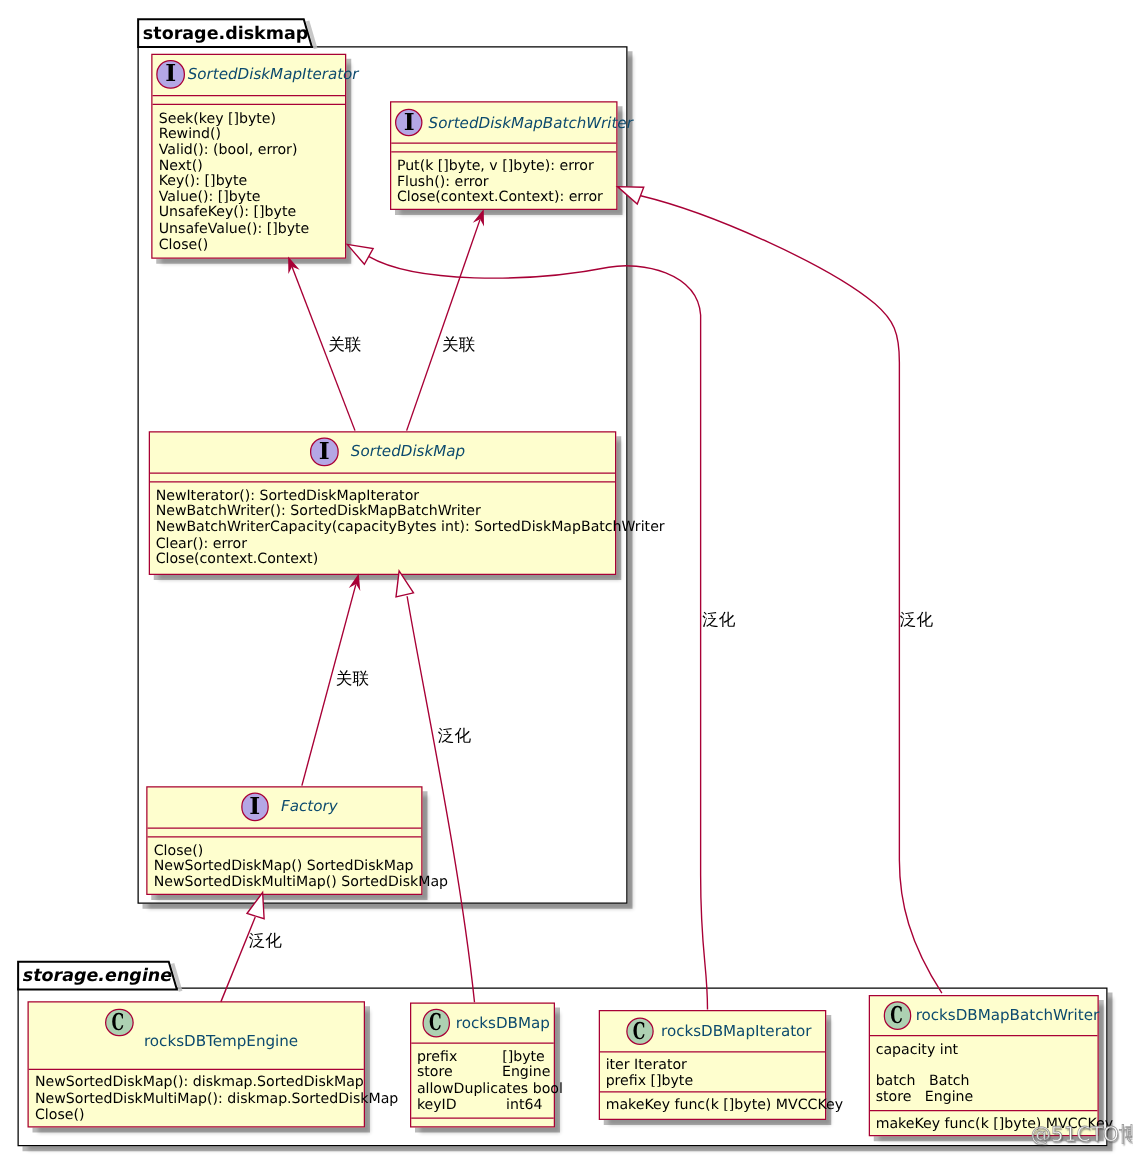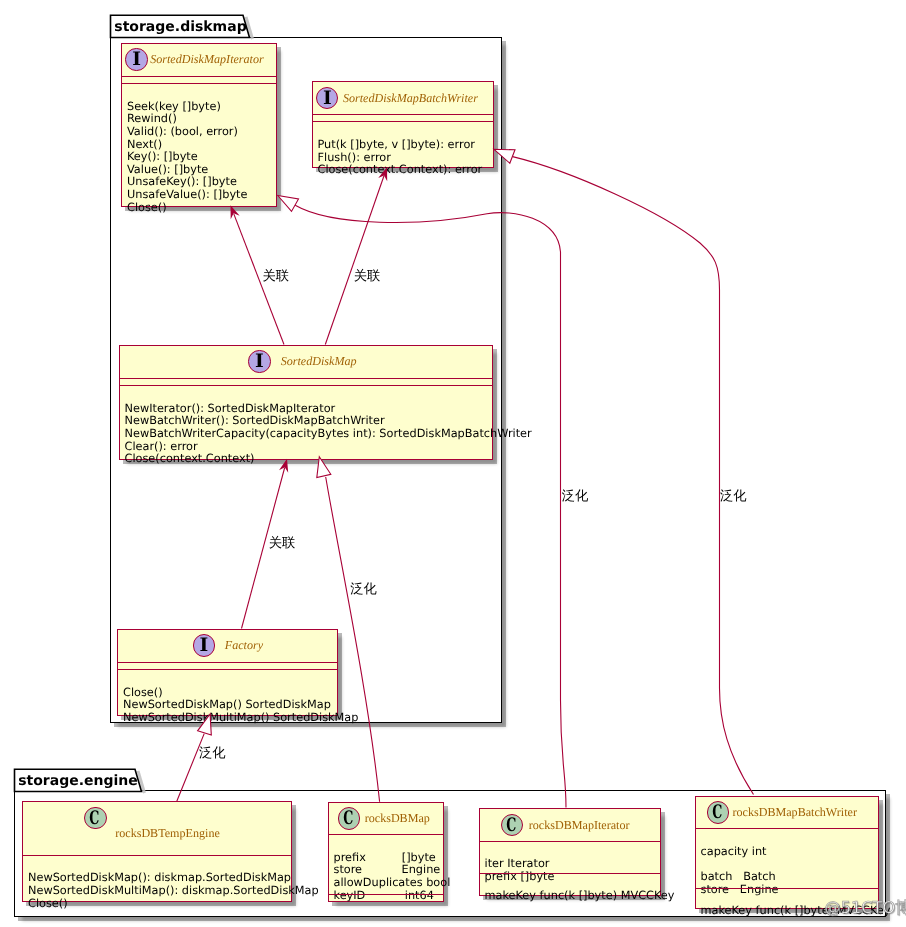--- a/index.html
+++ b/index.html
@@ -23,25 +23,25 @@
        background:#FEFECE;box-shadow:4px 4px 0 rgba(0,0,0,0.27), 6px 6px 3px -2px rgba(0,0,0,0.22);}
   .cls .hdr{position:relative;height:100%;}
   .cls .icon{position:absolute;border-radius:50%;border:1.3px solid #A80036;
              width:22.4px;height:22.4px;box-sizing:border-box;}
   .cls .icon span{position:absolute;left:0;top:0;width:100%;height:100%;
              display:flex;align-items:center;justify-content:center;
              font-family:"DejaVu Serif",serif;font-weight:bold;color:#000;
              font-size:18.7px;line-height:1;}
   .cls .icon.cicon span{font-size:18.6px;transform:scaleX(0.68) translateX(-1.5px) translateY(1px);}
   .cls .title{position:absolute;white-space:pre;font-style:italic;font-size:12.1px;
-              line-height:1;color:#a16207;font-family:Liberation Serif, serif;}
+              line-height:1;color:#0c4a6e;}
   .cls .title.plain{font-style:normal;}
   .cls .sec{position:absolute;left:0;box-sizing:border-box;
             border-top:1.4px solid #A80036;overflow:visible;}
-  .cls .sec .lines{position:absolute;left:5px;top:4.8px;margin-top:12px;}
+  .cls .sec .lines{position:absolute;left:5px;top:4.8px;}
   .cls .sec .line{white-space:pre;font-size:11.3px;line-height:12.65px;color:#000;height:12.65px;}
 
   
   svg.edges{position:absolute;left:0;top:0;width:906px;height:927px;overflow:visible;
             pointer-events:none;}
   svg.edges path{fill:none;stroke:#A80036;stroke-width:1.1;}
   svg.edges path.solidhead{fill:#A80036;stroke:none;}
   svg.edges path.hollowhead{fill:#FFFFFF;stroke:#A80036;stroke-width:1.1;}
   .elabel{position:absolute;white-space:pre;font-size:13.3px;line-height:1;color:#000;}
 
@@ -68,21 +68,21 @@
   </div>
 
   <div class="pkg">
     <div class="pkg-body" style="left:14px;top:790px;width:872px;height:127px;"></div>
     <div class="pkg-tab" style="left:10.5px;top:766.1px;width:150px;height:34px;">
       <svg width="150" height="34" viewBox="0 0 150 34">
         <path d="M124,3.3 L130.5,25.5" fill="none" stroke="#bdbdbd" stroke-width="3" stroke-linecap="butt" transform="translate(3,1.5)" opacity="0.85"></path>
         <path d="M3.5,3.3 H124 L130.5,25.5 H3.5 Z" fill="#ffffff" stroke="#000000" stroke-width="1.6"></path>
       </svg>
     </div>
-    <div class="pkg-title" style="left:18.2px;top:774.3px;">storage.engine</div>
+    <div class="pkg-title" style="left:18.2px;top:774.3px;font-style:italic;">storage.engine</div>
   </div>
 
   <div class="cls" style="left:121px;top:42.5px;width:156px;height:164px;">
     <div class="hdr">
       <div class="icon iface" style="left:3.4px;top:4.8px;background:#B4A7E5;">
           <span>I</span>
         </div>
       <div class="title" style="left:28.2px;top:9.7px;">SortedDiskMapIterator</div>
     </div>
     <div class="sec" style="top:32px;width:100%;height:7.3px;"></div>

